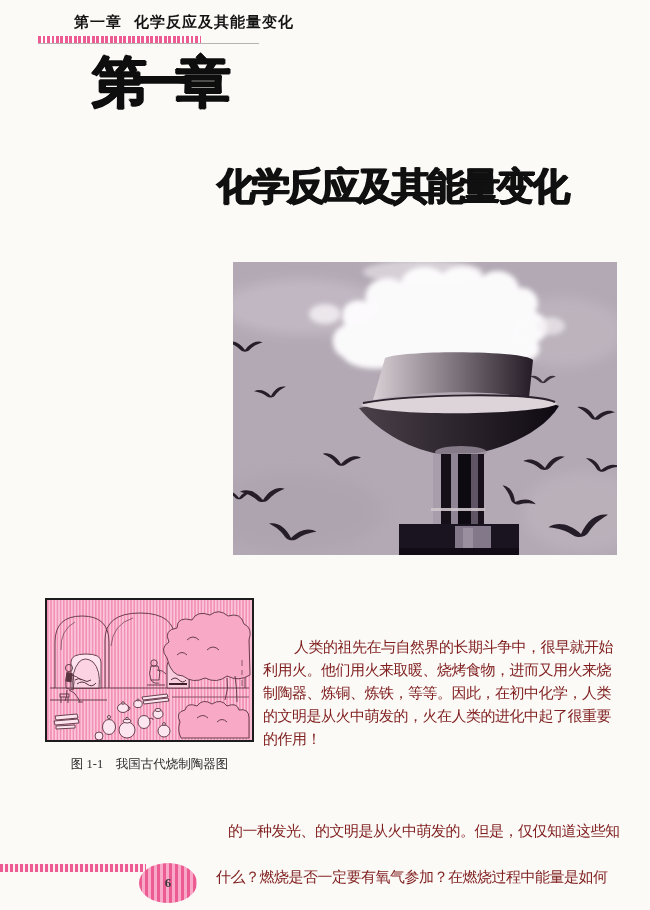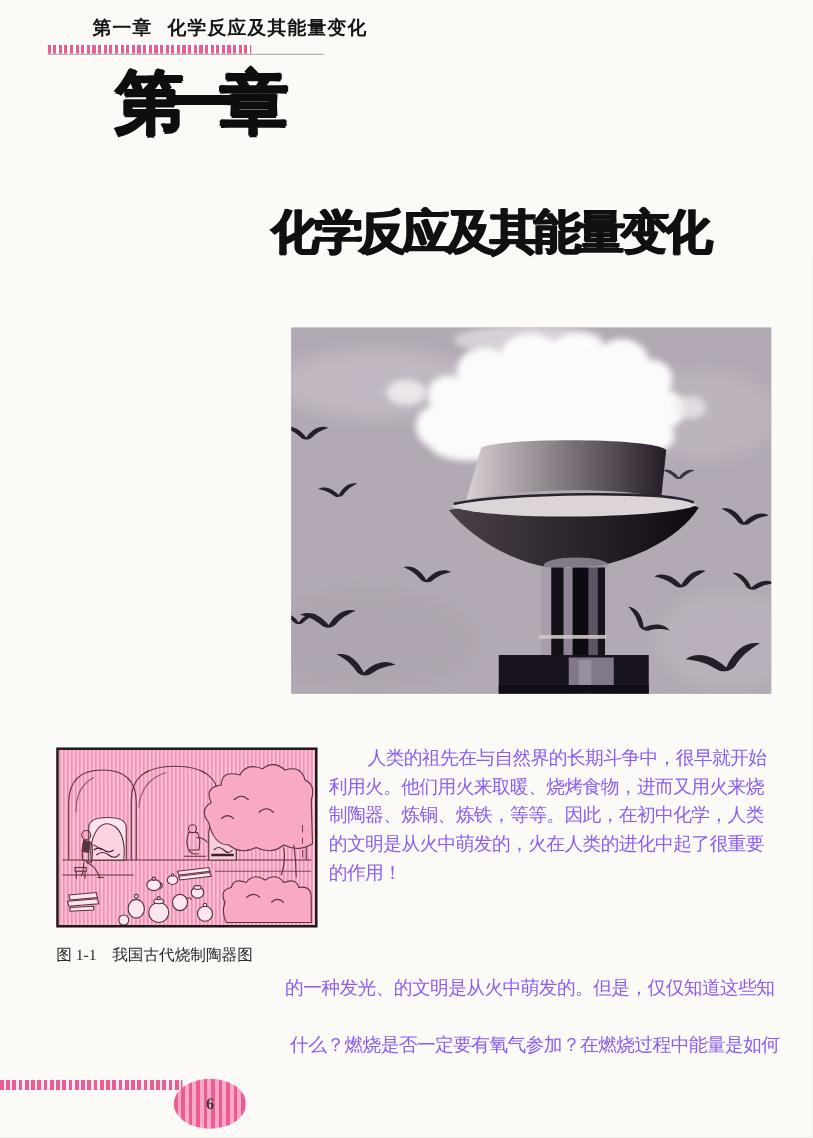--- a/index.html
+++ b/index.html
@@ -20,25 +20,25 @@
               font-weight:900;font-size:38px;line-height:1.1;letter-spacing:-3px;color:#101010;
               text-shadow:1px 0 0 #101010,-1px 0 0 #101010,0 1px 0 #101010;white-space:nowrap;}
   
   .photo{position:absolute;left:233px;top:262px;width:384px;height:293px;background:#b2a9b4;}
   .photo svg{display:block;}
   .photo-caption{position:absolute;left:233px;top:562px;width:384px;text-align:center;
                  font-size:12px;letter-spacing:0.5px;color:#2e2e2e;white-space:nowrap;}
   
   .figure{position:absolute;left:45px;top:598px;width:205px;height:140px;border:2px solid #1c1c1c;background:#fac6d8;}
   .figure svg{display:block;}
-  .figure-caption{position:absolute;left:45px;top:756px;width:209px;
+  .figure-caption{position:absolute;left:45px;top:756px;width:209px;text-align:center;
                   font-size:12.5px;color:#2a2a2a;white-space:nowrap;}
   
   .bline{position:absolute;font-size:15px;line-height:1;letter-spacing:-0.5px;
-         color:#8b5cf6;white-space:nowrap;}
+         color:#7f1d1d;white-space:nowrap;margin-top:40px;}
   
   .foot-band{position:absolute;left:0;top:864px;width:146px;height:8px;
              background:repeating-linear-gradient(90deg,var(--accent-pink,#ec5c92) 0 3px,#fdeef4 3px 5px);}
   .foot-ellipse{position:absolute;left:139px;top:863px;width:58px;height:40px;border-radius:50%;
                 background:repeating-linear-gradient(90deg,var(--accent-pink,#ec5c92) 0 3px,#f7a9c7 3px 6px);
                 display:flex;align-items:center;justify-content:center;}
   .foot-num{font-size:13px;font-weight:bold;color:#3a3a3a;font-family:"Liberation Serif",serif;}
 </style>
 </head>
 <body>
@@ -197,20 +197,20 @@
     </svg>
   </div>
   <div class="figure-caption">图 1-1　我国古代烧制陶器图</div>
 
   <div class="bline" style="left:294px;top:600px">人类的祖先在与自然界的长期斗争中，很早就开始</div>
   <div class="bline" style="left:263px;top:623px">利用火。他们用火来取暖、烧烤食物，进而又用火来烧</div>
   <div class="bline" style="left:263px;top:646px">制陶器、炼铜、炼铁，等等。因此，在初中化学，人类</div>
   <div class="bline" style="left:263px;top:669px">的文明是从火中萌发的，火在人类的进化中起了很重要</div>
   <div class="bline" style="left:263px;top:692px">的作用！</div>
   <div class="bline" style="left:228px;top:784px">的一种发光、的文明是从火中萌发的。但是，仅仅知道这些知</div>
-  <div class="bline" style="left:232px;top:830px">什么？燃烧是否一定要有氧气参加？在燃烧过程中能量是如何</div>
+  <div class="bline" style="left:216px;top:830px">什么？燃烧是否一定要有氧气参加？在燃烧过程中能量是如何</div>
 
   <div class="foot-band"></div>
   <div class="foot-ellipse">
     <span class="foot-num">6</span>
   </div>
 
 </div>
 
 </body></html>

